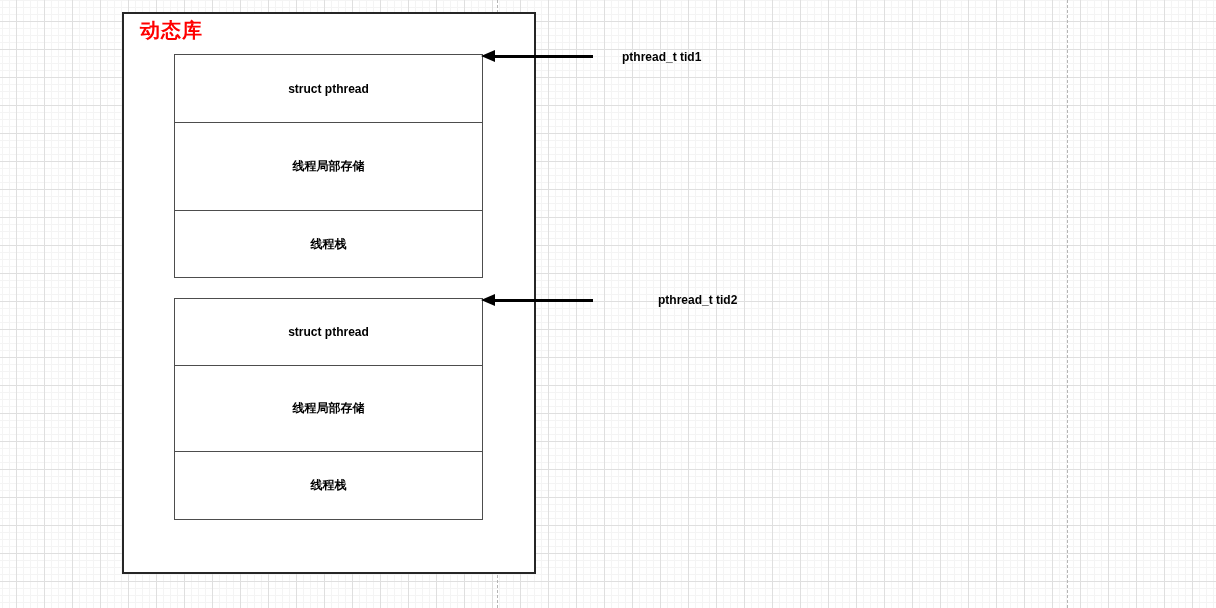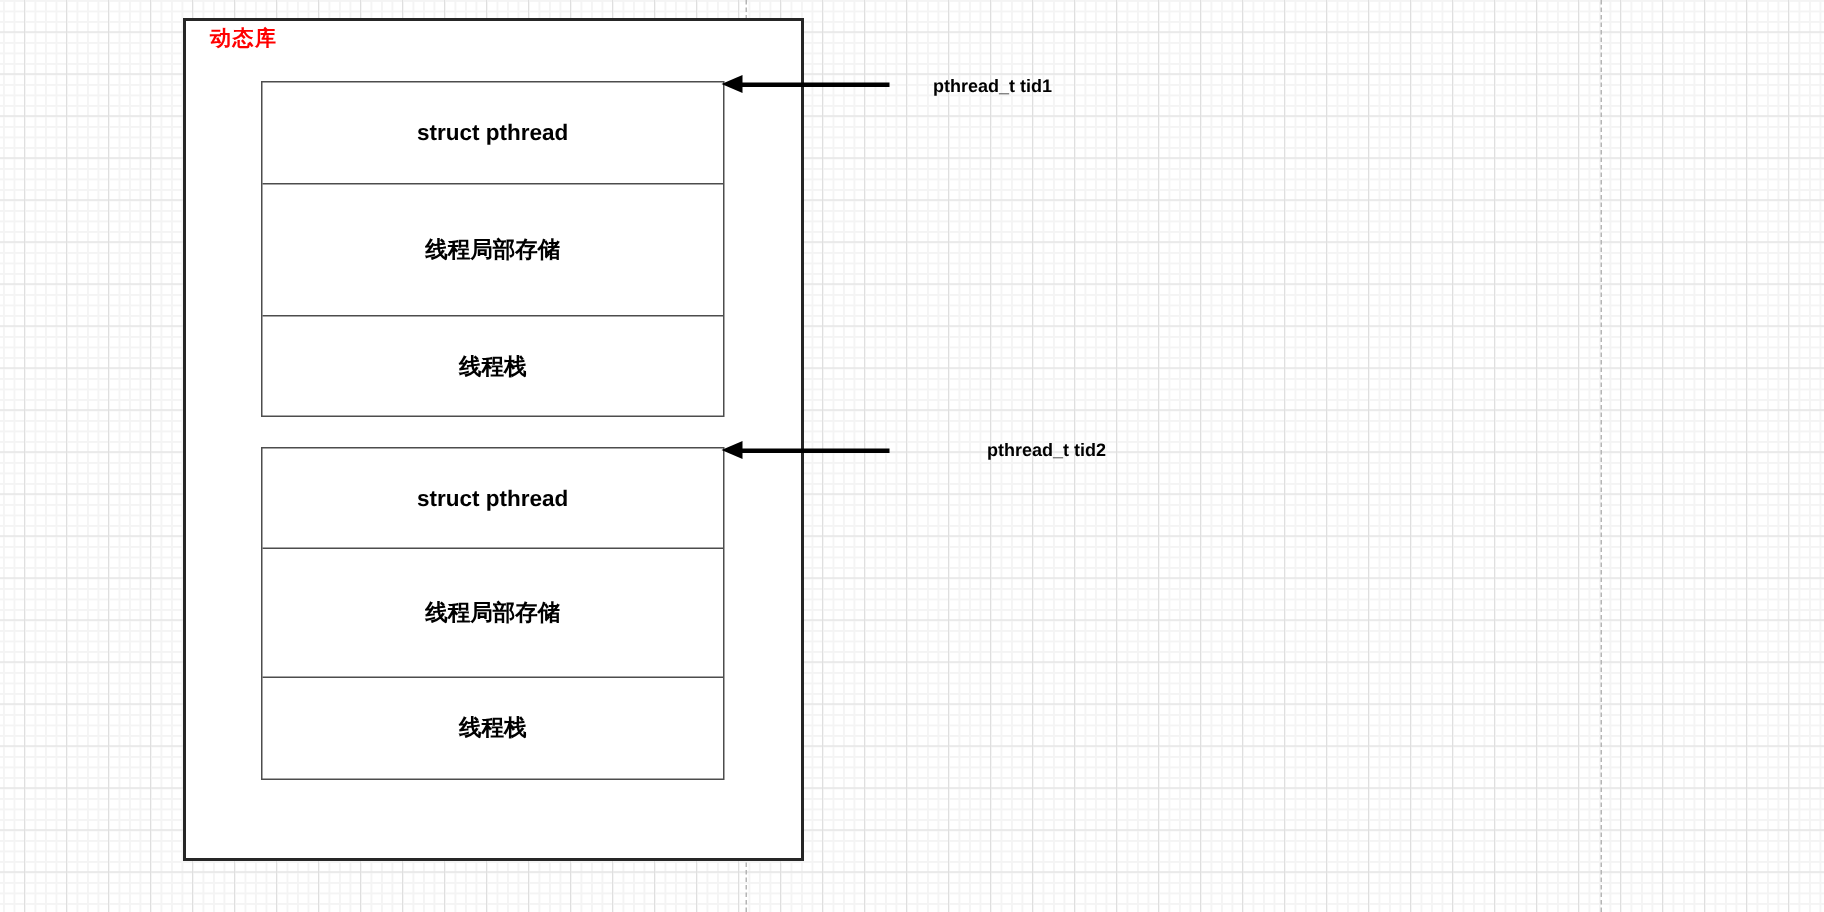--- a/index.html
+++ b/index.html
@@ -42,21 +42,21 @@
     box-sizing: border-box;
     background: #ffffff;
     border: 2px solid #262626;
     z-index: 2;
   }
   .outer-title {
     position: absolute;
     left: 140px;
     top: 17px;
     z-index: 3;
-    font-size: 14px;
+    font-size: 20px;
     font-weight: bold;
     color: #ff0000;
     letter-spacing: 1px;
   }
 
   .stack {
     position: absolute;
     left: 174px;
     width: 309px;
     box-sizing: border-box;
@@ -68,21 +68,21 @@
   }
   .stack.first  { top: 54px;  height: 224px; }
   .stack.second { top: 298px; height: 222px; }
 
   .mem-row {
     box-sizing: border-box;
     border-bottom: 1px solid #4d4d4d;
     display: flex;
     align-items: center;
     justify-content: center;
-    font-size: 15px;
+    font-size: 12px;
     font-weight: bold;
     color: #000000;
   }
   .mem-row:last-child { border-bottom: none; }
   .stack.first  .mem-row:nth-child(1) { height: 68px; }
   .stack.first  .mem-row:nth-child(2) { height: 88px; }
   .stack.first  .mem-row:nth-child(3) { flex: 1; }
   .stack.second .mem-row:nth-child(1) { height: 67px; }
   .stack.second .mem-row:nth-child(2) { height: 86px; }
   .stack.second .mem-row:nth-child(3) { flex: 1; }

